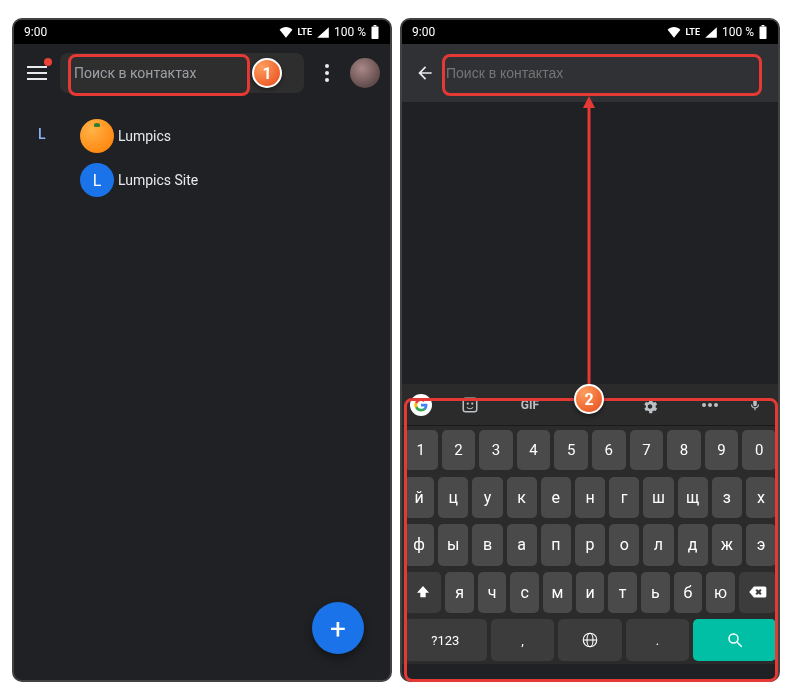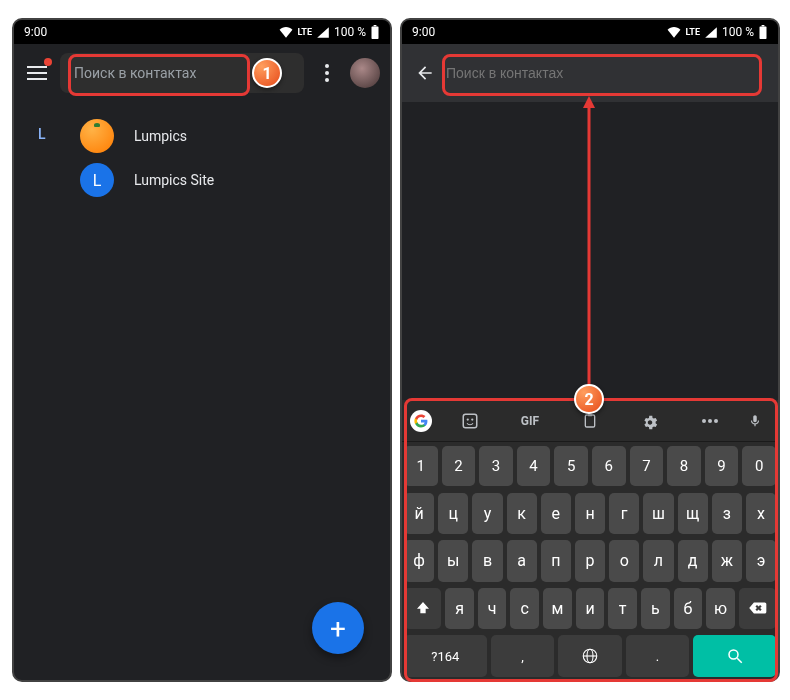--- a/index.html
+++ b/index.html
@@ -77,21 +77,21 @@
   .section-letter {
     position: absolute;
     left: 24px;
     top: 106px;
     color: #8ab4f8; font-size: 14px; font-weight: 500;
   }
   .contact-row {
     display: flex; align-items: center;
     height: 44px;
     padding-left: 66px;
-    gap: 20px;
+    gap: 4px;
     color: #e8eaed;
     font-size: 14px;
   }
   .contact-avatar {
     width: 34px; height: 34px; border-radius: 50%;
     display:flex;align-items:center;justify-content:center;
     color:#fff; font-size:16px;
   }
   .orange { background: radial-gradient(circle at 35% 30%, #ffb347, #ff7b00); position:relative; }
   .orange::after{ content:""; position:absolute; top:4px; left:14px; width:6px; height:4px; background:#2e7d32; border-radius:50% 50% 20% 20%; }
@@ -111,21 +111,21 @@
     height: 58px; display:flex; align-items:center; padding: 0 10px; gap:8px;
     background:#303134;
   }
   .back-arrow { width:26px; display:flex;align-items:center;justify-content:center; }
   .search-text { flex:1; color:#9aa0a6; font-size:14px; background:transparent; border:none; outline:none; }
 
   .content-dark { position:absolute; top:82px; left:0; right:0; bottom:284px; background:#202124; }
 
   
   .keyboard {
-    position:absolute; left:0; right:0; bottom:0; height:280px;
+    position:absolute; left:0; right:0; bottom:16px; height:280px;
     background:#2b2b2b;
     display:flex; flex-direction:column;
   }
   .kb-toolbar {
     height:42px; display:flex; align-items:center;
     padding:0 8px; gap:0;
     border-bottom:1px solid #1a1a1a;
     background:#2b2b2b;
   }
   .g-logo { width:22px; height:22px; border-radius:50%; background:#fff; display:flex;align-items:center;justify-content:center; font-weight:bold; margin-right:8px; }
@@ -358,21 +358,21 @@
       <div class="key">б</div>
       <div class="key">ю</div>
       <div class="key key-fn" style="flex:1.3">
         <svg width="20" height="14" viewBox="0 0 24 18">
             <path fill="#fff" d="M22 2H8L2 9l6 7h14c1 0 2-1 2-2V4c0-1-1-2-2-2zm-4 9l-2 2-2-2-2 2-2-2 2-2-2-2 2-2 2 2 2-2 2 2-2 2 2 2z"></path>
           </svg>
       </div>
     </div>
 
     <div class="bottom-row">
-      <div class="key" style="flex:1.3">?164</div>
+      <div class="key" style="flex:1.3">?123</div>
       <div class="key">,</div>
       <div class="key">
         <svg width="18" height="18" viewBox="0 0 24 24">
             <circle cx="12" cy="12" r="9" fill="none" stroke="#fff" stroke-width="1.5"></circle>
             <ellipse cx="12" cy="12" rx="4" ry="9" fill="none" stroke="#fff" stroke-width="1.5"></ellipse>
             <line x1="3" y1="12" x2="21" y2="12" stroke="#fff" stroke-width="1.5"></line>
           </svg>
       </div>
       <div class="key">.</div>
       <div class="key enter-key" style="flex:1.3">

